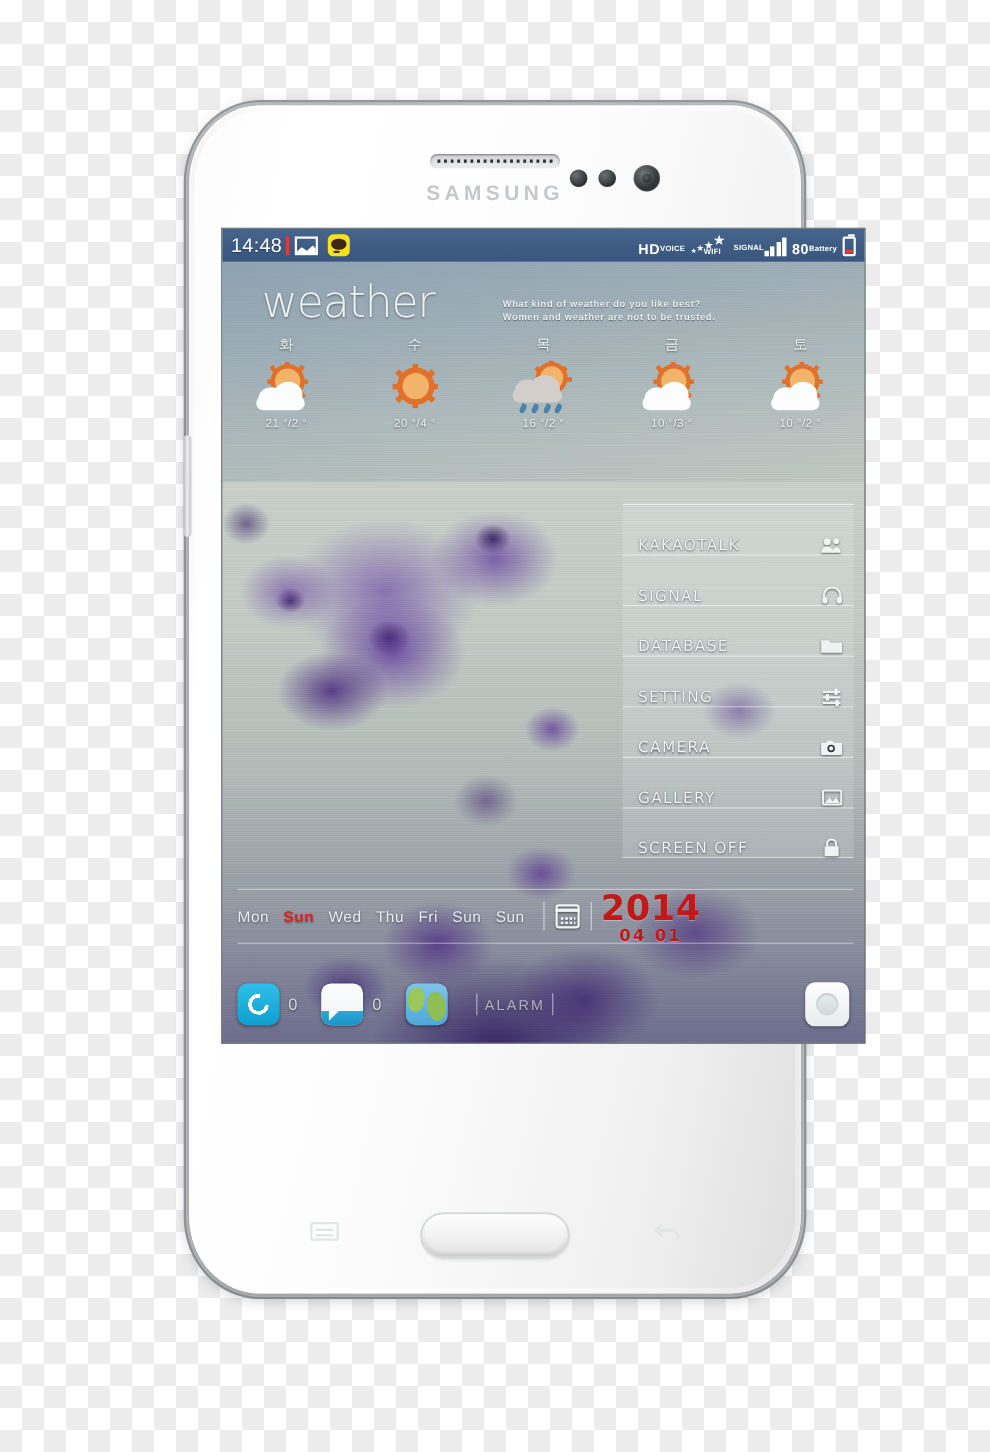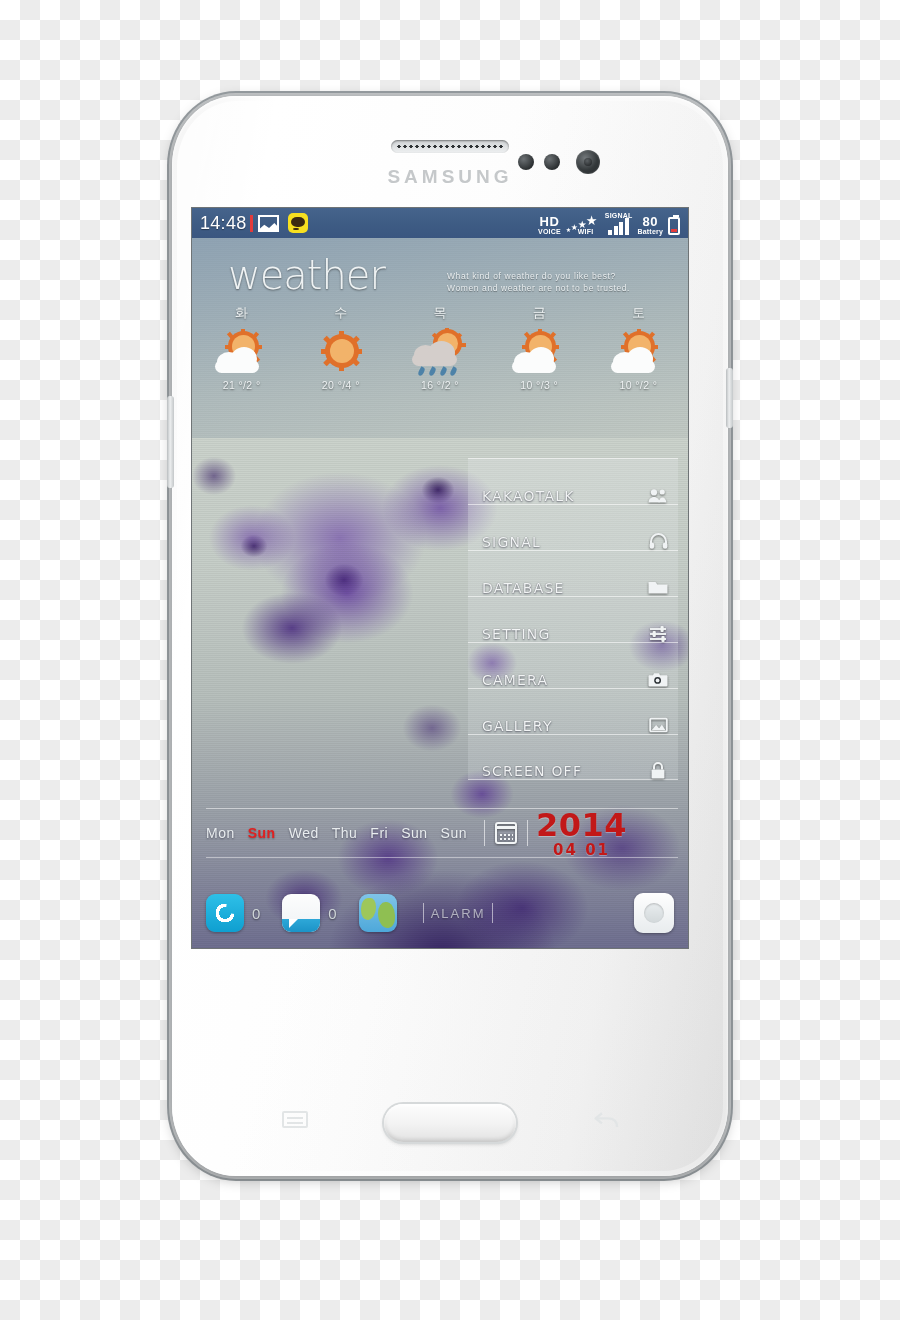--- a/index.html
+++ b/index.html
@@ -56,21 +56,21 @@
   #frontcam::after{content:"";position:absolute;left:8px;top:8px;width:8px;height:8px;border-radius:50%;
     background:radial-gradient(circle at 40% 35%,#5a5f62,#1a1d1f);}
   #brand{
     position:absolute;left:50%;top:70px;transform:translateX(-50%);
     font-size:19px;letter-spacing:4px;font-weight:bold;
     color:#c5c8ca;text-shadow:0 1px 0 #fff;
   }
 
   
   #screen{
-    position:absolute;left:20px;top:112px;width:496px;height:740px;
+    position:absolute;left:30px;top:112px;width:584px;height:740px;
     overflow:hidden;background:#8e9a9c;
     box-shadow:0 0 0 1px #6f7476, 0 1px 4px rgba(0,0,0,.4) inset;
   }
   
   #wallpaper{position:absolute;inset:0;
     background:
       radial-gradient(ellipse 70px 50px at 100px 420px, rgba(72,40,128,.85), rgba(88,52,150,0) 72%),
       radial-gradient(ellipse 95px 72px at 155px 385px, rgba(96,56,158,.78), rgba(96,56,158,0) 70%),
       radial-gradient(ellipse 120px 92px at 148px 330px, rgba(104,62,168,.62), rgba(104,62,168,0) 72%),
       radial-gradient(ellipse 26px 22px at 152px 372px, rgba(28,14,58,.92), rgba(28,14,58,0) 75%),
@@ -102,21 +102,21 @@
   #clock{font-size:18px;letter-spacing:.3px;text-shadow:0 1px 1px rgba(0,0,0,.4);}
   #clock-bar{width:3px;height:17px;background:#e33b3b;margin:0 5px 0 3px;}
   .sb-icon{display:inline-flex;align-items:center;justify-content:center;}
   #ic-image{width:21px;height:17px;border:2px solid #fff;box-sizing:border-box;position:relative;overflow:hidden;}
   #ic-image::after{content:"";position:absolute;left:-2px;bottom:-1px;width:24px;height:9px;background:#fff;
     clip-path:polygon(0 100%,28% 36%,48% 72%,70% 18%,100% 100%);}
   #ic-kakao{width:20px;height:20px;background:#f7e020;border-radius:5px;margin-left:9px;position:relative;}
   #ic-kakao::after{content:"";position:absolute;left:3px;top:4px;width:14px;height:10px;border-radius:6px/5px;
     background:#3b2a11;box-shadow:-2px 7px 0 -4px #3b2a11;}
   #sb-right{margin-left:auto;display:flex;align-items:flex-end;gap:5px;}
-  .stack{display:flex;flex-direction:column;align-items:center;line-height:1;}
+  .stack{display:flex;flex-direction:row;align-items:center;line-height:1;}
   .big{font-size:13px;font-weight:bold;letter-spacing:.5px;}
   .sml{font-size:7px;font-weight:bold;letter-spacing:.2px;}
   #wifi-wrap{position:relative;width:34px;height:20px;}
   .star{position:absolute;color:#fff;}
   #sig-bars{display:flex;align-items:flex-end;gap:1.5px;height:16px;}
   #sig-bars i{display:block;width:4px;background:#fff;}
   #battbody{width:12px;height:18px;border:2px solid #fff;box-sizing:border-box;border-radius:2px;position:relative;}
   #battbody::before{content:"";position:absolute;left:3px;top:-4px;width:6px;height:2px;background:#fff;}
   #battbody::after{content:"";position:absolute;left:1px;right:1px;bottom:1px;height:3px;background:#e33b3b;}
 
@@ -124,21 +124,21 @@
   #weather{
     position:absolute;left:0;top:30px;right:0;height:200px;
     background:linear-gradient(170deg,rgba(122,146,170,.72),rgba(138,156,168,.45) 55%,rgba(150,160,160,.18));
   }
   #wtitle{
     position:absolute;left:36px;top:14px;font-size:40px;letter-spacing:-1px;color:#eef2f3;
     font-family:"DejaVu Sans", sans-serif;font-weight:300;
     text-shadow:0 1px 2px rgba(0,0,0,.45);
   }
   #wtag{position:absolute;left:255px;top:32px;width:210px;font-size:8.5px;line-height:12px;
-    color:#eaeff1;text-align:justify;letter-spacing:.6px;text-shadow:0 1px 1px rgba(0,0,0,.4);}
+    color:#eaeff1;text-align:justify;letter-spacing:.6px;text-shadow:0 1px 1px rgba(0,0,0,.4);font-weight:bold;}
   #forecast{position:absolute;left:0;right:0;top:66px;display:flex;}
   .fc{flex:1;display:flex;flex-direction:column;align-items:center;}
   .fc-day{font-size:13px;color:#f0f4f5;text-shadow:0 1px 2px rgba(0,0,0,.5);margin-bottom:4px;}
   .fc-ico{width:62px;height:48px;position:relative;margin:2px 0 3px;}
   .sun{position:absolute;border-radius:50%;background:#f2b36a;}
   .sunray{position:absolute;background:#e0702a;}
   .cloud{position:absolute;background:#fbfcfc;border-radius:50%;}
   .fc-temp{font-size:10.5px;color:#eef2f3;letter-spacing:.4px;text-shadow:0 1px 2px rgba(0,0,0,.5);}
   .rd{position:absolute;width:5px;height:9px;background:#4d82a8;border-radius:0 60% 60% 60%;transform:rotate(28deg);}
 

